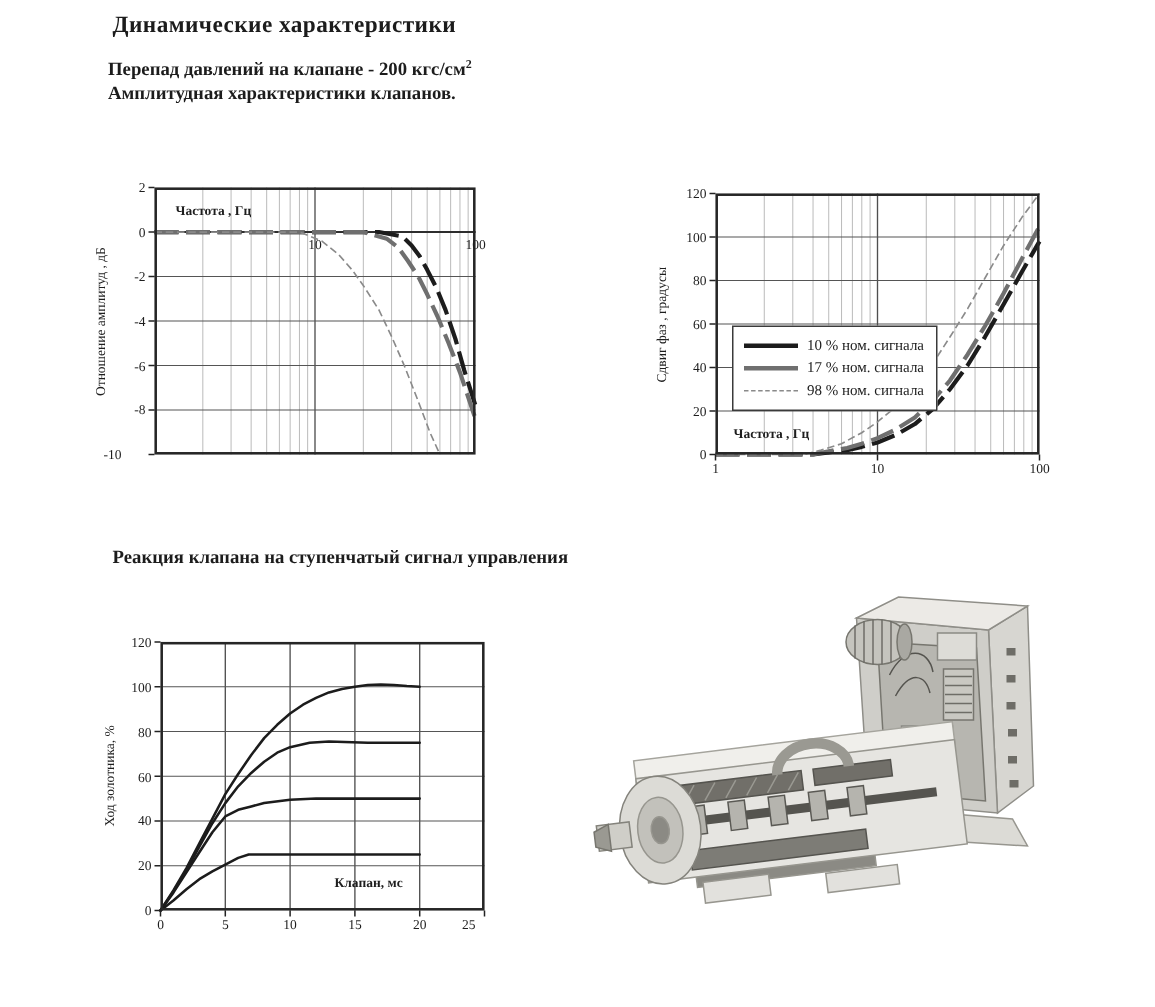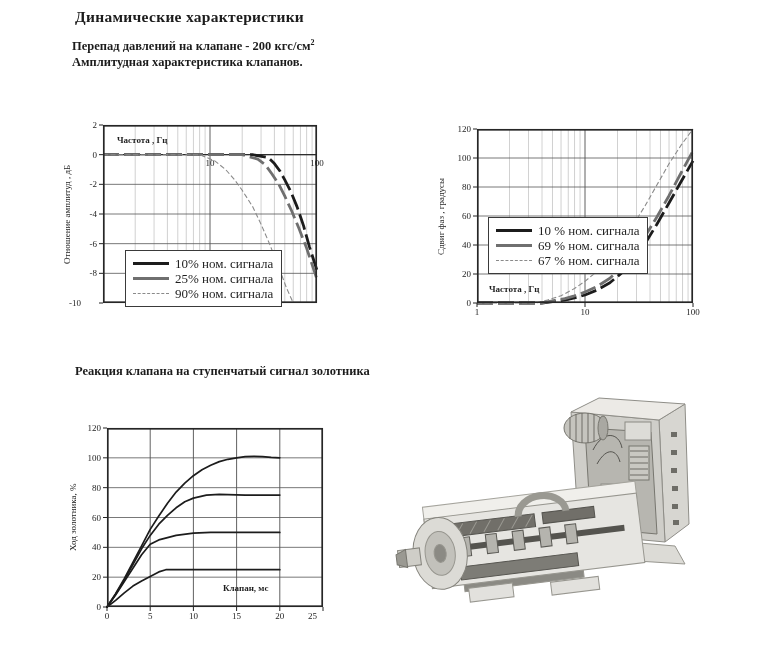--- a/index.html
+++ b/index.html
@@ -28,33 +28,33 @@
   .tick{position:absolute;font-size:9px;line-height:1;color:#1e1e1e;font-family:"Liberation Serif",serif;}
   .inlab{position:absolute;font-size:9px;font-weight:bold;color:#1e1e1e;white-space:nowrap;}
   .ylab{position:absolute;font-size:9px;color:#1e1e1e;writing-mode:vertical-rl;transform:rotate(180deg);
         text-align:center;white-space:nowrap;width:13px;}
   .legend{position:absolute;background:#ffffff;border:1px solid #3a3a3a;padding:5px 8px 5px 7px;z-index:5;}
   .lrow{display:flex;align-items:center;height:15px;white-space:nowrap;}
   .lsamp{display:inline-block;width:36px;margin-right:6px;}
   .samp-thick-black{border-top:3px solid #1c1c1c;}
   .samp-thick-gray{border-top:3px solid #6f6f6f;}
   .samp-thin-dashed{border-top:1px dashed #8a8a8a;}
-  .ltext{font-size:13px;color:#1e1e1e;}
+  .ltext{font-size:10px;color:#1e1e1e;}
   svg.valve{position:absolute;}
 </style>
 </head>
 <body>
 
 <div class="page">
 
   <div class="abs title">Динамические характеристики</div>
 
   <div class="abs sub1"><span>Перепад давлений на клапане - 200 кгс/см</span><sup>2</sup></div>
 
-  <div class="abs sub2">Амплитудная характеристика клапанов.</div>
+  <div class="abs sub2">Амплитудная характеристики клапанов.</div>
 
   <div class="figure" style="left:60px;top:112px;width:300px;height:205px">
     <div class="ylab" style="left:2px;top:13px;height:178px">Отношение амплитуд , дБ</div>
     <svg class="plot" width="214" height="178" style="left:43px;top:13px">
         <line x1="32.21020953604599" y1="0" x2="32.21020953604599" y2="178" class="gmin"></line>
         <line x1="51.05197425500388" y1="0" x2="51.05197425500388" y2="178" class="gmin"></line>
         <line x1="64.42041907209197" y1="0" x2="64.42041907209197" y2="178" class="gmin"></line>
         <line x1="74.78979046395402" y1="0" x2="74.78979046395402" y2="178" class="gmin"></line>
         <line x1="83.26218379104986" y1="0" x2="83.26218379104986" y2="178" class="gmin"></line>
         <line x1="90.42549028152548" y1="0" x2="90.42549028152548" y2="178" class="gmin"></line>
@@ -81,34 +81,20 @@
         <rect x="0.8" y="0.8" width="212.4" height="176.4" class="pborder"></rect>
         <line x1="-4" y1="0" x2="0" y2="0" class="tmark"></line>
         <line x1="-4" y1="29.666666666666657" x2="0" y2="29.666666666666657" class="tmark"></line>
         <line x1="-4" y1="59.33333333333334" x2="0" y2="59.33333333333334" class="tmark"></line>
         <line x1="-4" y1="89" x2="0" y2="89" class="tmark"></line>
         <line x1="-4" y1="118.66666666666667" x2="0" y2="118.66666666666667" class="tmark"></line>
         <line x1="-4" y1="148.33333333333334" x2="0" y2="148.33333333333334" class="tmark"></line>
         <line x1="-4" y1="178" x2="0" y2="178" class="tmark"></line>
       </svg>
     <div class="inlab" style="left:57px;top:23px">Частота , Гц</div>
-    <div class="legend" style="left:65px;top:138px">
-      <div class="lrow">
-          <span class="lsamp samp-thick-black"></span>
-          <span class="ltext">10% ном. сигнала</span>
-        </div>
-      <div class="lrow">
-          <span class="lsamp samp-thick-gray"></span>
-          <span class="ltext">25% ном. сигнала</span>
-        </div>
-      <div class="lrow">
-          <span class="lsamp samp-thin-dashed"></span>
-          <span class="ltext">90% ном. сигнала</span>
-        </div>
-    </div>
   <span class="tick" style="left: 9px; top: 9px; width: 28px; text-align: right;">2</span>
       <span class="tick" style="left: 9px; top: 38.6667px; width: 28px; text-align: right;">0</span>
       <span class="tick" style="left: 9px; top: 68.3333px; width: 28px; text-align: right;">-2</span>
       <span class="tick" style="left: 9px; top: 98px; width: 28px; text-align: right;">-4</span>
       <span class="tick" style="left: 9px; top: 127.667px; width: 28px; text-align: right;">-6</span>
       <span class="tick" style="left: 9px; top: 157.333px; width: 28px; text-align: right;">-8</span>
       <span class="tick" style="left: 9px; top: 187px; width: 28px; text-align: left;">-10</span>
       <span class="tick" style="left: 135px; top: 46.6667px; width: 30px; text-align: center;">10</span>
       <span class="tick" style="left: 242px; top: 46.6667px; width: 30px; text-align: center;">100</span>
     </div>
@@ -154,40 +140,40 @@
         <line x1="216" y1="174" x2="216" y2="178" class="tmark"></line>
       </svg>
     <div class="inlab" style="left:55px;top:172px">Частота , Гц</div>
     <div class="legend" style="left:54px;top:105px">
       <div class="lrow">
           <span class="lsamp samp-thick-black"></span>
           <span class="ltext">10 % ном. сигнала</span>
         </div>
       <div class="lrow">
           <span class="lsamp samp-thick-gray"></span>
-          <span class="ltext">69 % ном. сигнала</span>
+          <span class="ltext">17 % ном. сигнала</span>
         </div>
       <div class="lrow">
           <span class="lsamp samp-thin-dashed"></span>
-          <span class="ltext">67 % ном. сигнала</span>
+          <span class="ltext">98 % ном. сигнала</span>
         </div>
     </div>
   <span class="tick" style="left: 9px; top: 13px; width: 28px; text-align: right;">120</span>
       <span class="tick" style="left: 9px; top: 42px; width: 28px; text-align: right;">100</span>
       <span class="tick" style="left: 9px; top: 71px; width: 28px; text-align: right;">80</span>
       <span class="tick" style="left: 9px; top: 100px; width: 28px; text-align: right;">60</span>
       <span class="tick" style="left: 9px; top: 129px; width: 28px; text-align: right;">40</span>
       <span class="tick" style="left: 9px; top: 158px; width: 28px; text-align: right;">20</span>
       <span class="tick" style="left: 9px; top: 187px; width: 28px; text-align: right;">0</span>
       <span class="tick" style="left: 28px; top: 196px; width: 30px; text-align: center;">1</span>
       <span class="tick" style="left: 136px; top: 196px; width: 30px; text-align: center;">10</span>
       <span class="tick" style="left: 244px; top: 196px; width: 30px; text-align: center;">100</span>
     </div>
 
-  <div class="abs h2">Реакция клапана на ступенчатый сигнал золотника</div>
+  <div class="abs h2">Реакция клапана на ступенчатый сигнал управления</div>
 
   <div class="figure" style="left:64px;top:395px;width:310px;height:232px">
     <div class="ylab" style="left:4px;top:33px;height:179px">Ход золотника, %</div>
     <svg class="plot" width="216" height="179" style="left:43px;top:33px">
         <line x1="43.2" y1="0" x2="43.2" y2="179" class="gmaj"></line>
         <line x1="86.4" y1="0" x2="86.4" y2="179" class="gmaj"></line>
         <line x1="129.6" y1="0" x2="129.6" y2="179" class="gmaj"></line>
         <line x1="172.8" y1="0" x2="172.8" y2="179" class="gmaj"></line>
         <line x1="0" y1="29.833333333333314" x2="216" y2="29.833333333333314" class="gh"></line>
         <line x1="0" y1="59.66666666666667" x2="216" y2="59.66666666666667" class="gh"></line>

